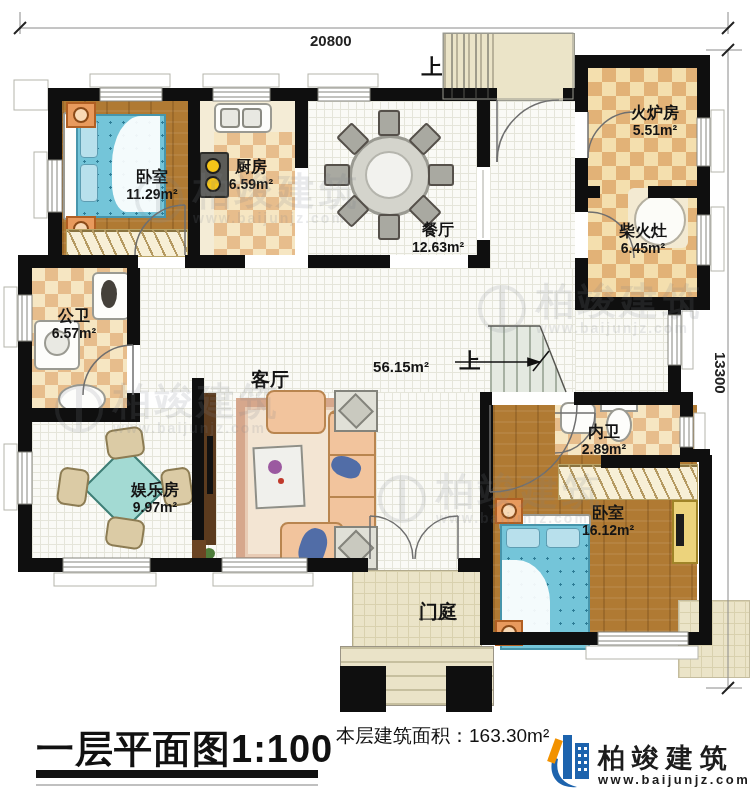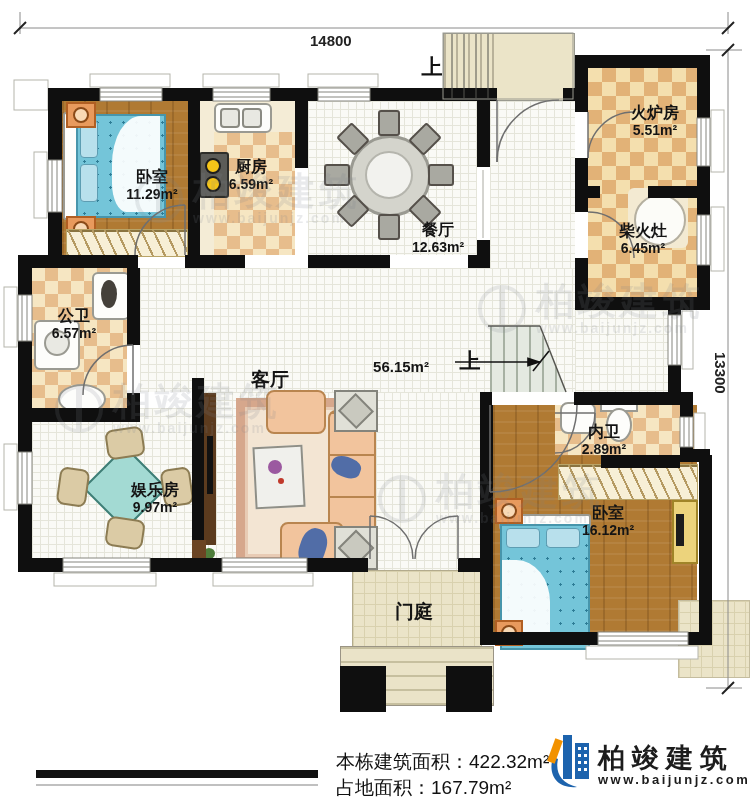--- a/index.html
+++ b/index.html
@@ -334,21 +334,21 @@
         <line x1="706" y1="688" x2="742" y2="688"></line>
     </g>
     <g stroke="#222" stroke-width="2">
       <line x1="14" y1="34" x2="26" y2="22"></line>
         <line x1="722" y1="34" x2="734" y2="22"></line>
       <line x1="722" y1="56" x2="734" y2="44"></line>
         <line x1="722" y1="694" x2="734" y2="682"></line>
     </g>
   </svg>
 
-  <div class="abs dim" style="left:310px;top:32px;">14800</div>
+  <div class="abs dim" style="left:310px;top:32px;">20800</div>
   <div class="abs dim vtext" style="left:712px;top:352px;">13300</div>
 
   <div class="abs rlabel" style="left:152px;top:185px;">
     <span class="rname">卧室</span>
     <span class="rarea">11.29m²</span>
   </div>
   <div class="abs rlabel" style="left:251px;top:175px;">
     <span class="rname">厨房</span>
     <span class="rarea">6.59m²</span>
   </div>
@@ -379,21 +379,21 @@
     <span class="rarea">9.97m²</span>
   </div>
   <div class="abs rlabel" style="left:604px;top:440px;">
     <span class="rname">内卫</span>
     <span class="rarea">2.89m²</span>
   </div>
   <div class="abs rlabel" style="left:608px;top:521px;">
     <span class="rname">卧室</span>
     <span class="rarea">16.12m²</span>
   </div>
-  <div class="abs rlabel" style="left:414px;top:612px;">
+  <div class="abs rlabel" style="left:438px;top:612px;text-decoration:underline;">
     <span class="rname big">门庭</span>
   </div>
   <div class="abs up" style="left:432px;top:67px;">上</div>
   <div class="abs up" style="left:470px;top:361px;">上</div>
 
   <div class="abs wm" style="left:135px;top:172px;">
     <span class="wm-ring"></span>
     <span><span class="wm-name">柏竣建筑</span>
     <span class="wm-url" style="display:block;">www.baijunjz.com</span></span>
   </div>
@@ -406,25 +406,27 @@
     <span class="wm-ring"></span>
     <span><span class="wm-name">柏竣建筑</span>
     <span class="wm-url" style="display:block;">www.baijunjz.com</span></span>
   </div>
   <div class="abs wm" style="left:378px;top:472px;">
     <span class="wm-ring"></span>
     <span><span class="wm-name">柏竣建筑</span>
     <span class="wm-url" style="display:block;">www.baijunjz.com</span></span>
   </div>
 
+  <div class="abs title" style="left:36px;top:724px;">
+    <span>一层平面图</span><span>1:100</span>
+  </div>
   <div class="abs" style="left:36px;top:770px;width:282px;height:8px;background:#111;"></div>
   <div class="abs" style="left:36px;top:784px;width:282px;height:2px;background:#c0c0c0;"></div>
 
-  <div class="abs info" style="left:336px;top:749px;">本栋建筑面积：422.32m²</div>
-  <div class="abs info" style="left:336px;top:775px;">占地面积：167.79m²</div>
+  <div class="abs info" style="left:336px;top:723px;">本层建筑面积：163.30m²</div>
 
   <svg class="abs" style="left:543px;top:731px;z-index:40;" width="50" height="62" viewBox="0 0 50 62">
     <path d="M10 26 C4 46 16 58 34 56 C18 52 12 42 15 28 Z" fill="#1d63ad"></path>
     <rect x="8" y="8" width="8" height="24" fill="#f29200" transform="rotate(20 12 20)"></rect>
     <rect x="20" y="4" width="9" height="44" fill="#1d63ad"></rect>
     <rect x="32" y="12" width="14" height="36" fill="#1d63ad"></rect>
     <g fill="#fff">
       <rect x="35" y="16" width="3" height="3"></rect>
         <rect x="41" y="16" width="3" height="3"></rect>
       <rect x="35" y="23" width="3" height="3"></rect>

